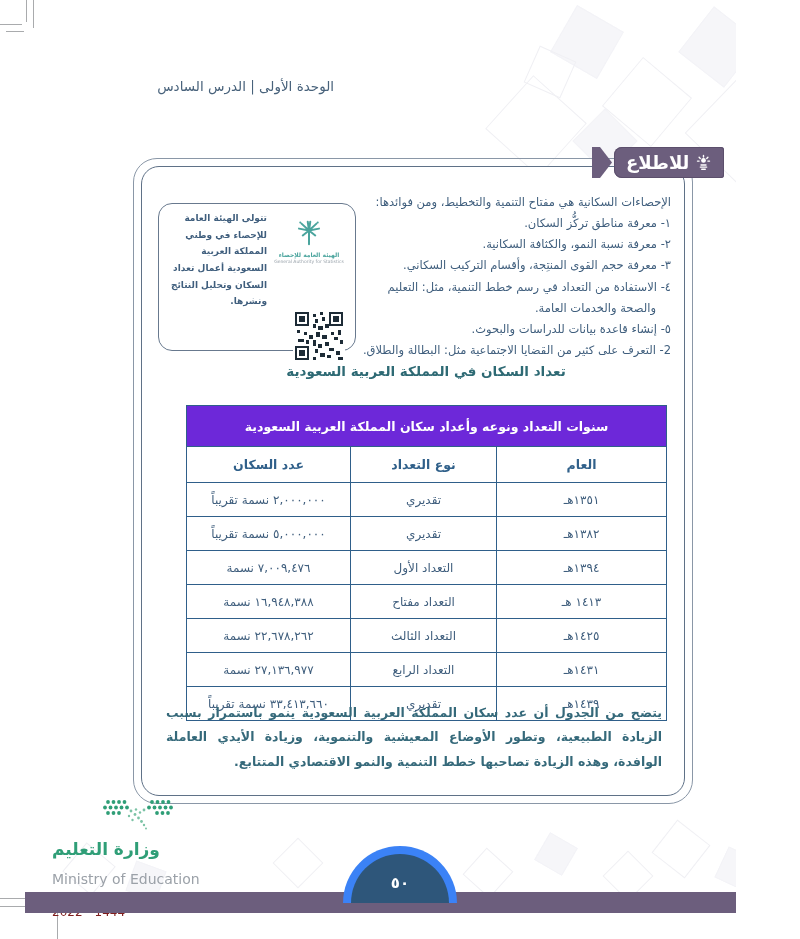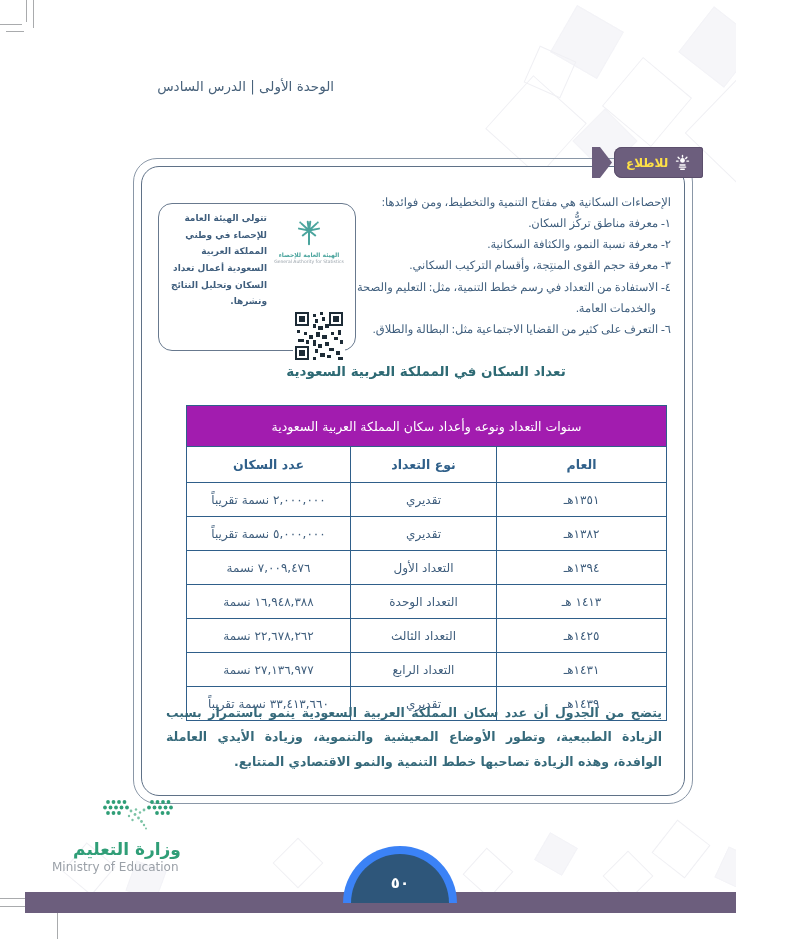--- a/index.html
+++ b/index.html
@@ -20,61 +20,61 @@
   
   .main-box{position:absolute;left:141px;top:166px;width:542px;height:628px;
     border:1.5px solid #5f7187;border-radius:18px;background:#fff;}
   .main-box::before{content:"";position:absolute;inset:-9px;border:1.2px solid #8a97a7;
     border-radius:24px;pointer-events:none;}
 
   
   .tab{position:absolute;left:592px;top:147px;height:31px;display:flex;align-items:center;z-index:5;direction:rtl;}
   .tab-body{height:31px;background:#6c5e7d;border-radius:8px 3px 3px 8px;display:flex;align-items:center;
     gap:6px;padding:0 12px;box-shadow:0 0 0 1px #5c4f6c inset;}
-  .tab-label{color:#fde047;font-size:12px;font-weight:bold;}
+  .tab-label{color:#ffffff;font-size:18px;font-weight:bold;}
   .tab-arrow{width:20px;height:31px;background:#6c5e7d;margin-right:2px;
     clip-path:polygon(100% 50%,40% 0,0 0,0 100%,40% 100%);}
 
   
   .stats-card{position:absolute;left:16px;top:36px;width:198px;height:148px;border:1.2px solid #68798e;
     border-radius:14px;padding:6px 10px 9px 10px;box-sizing:border-box;display:flex;flex-direction:column;justify-content:space-between;}
   .stats-top{display:flex;direction:rtl;gap:6px;}
   .gastat-logo{width:72px;display:flex;flex-direction:column;align-items:center;padding-top:8px;}
   .gastat-ar{color:#4aa49d;font-size:6px;font-weight:bold;margin-top:3px;white-space:nowrap;}
   .gastat-en{color:#9aa3ab;font-size:4.5px;margin-top:1px;white-space:nowrap;}
   .stats-text{flex:1;direction:rtl;text-align:right;color:#3f5e7d;font-weight:bold;font-size:9px;line-height:1.85;}
   .stats-bottom{display:flex;direction:rtl;align-items:flex-end;gap:8px;}
   .site-pill{flex:1;height:26px;background:#2a5a88;border-radius:13px;color:#ffffff;font-size:10.5px;
     font-weight:bold;display:flex;align-items:center;justify-content:center;direction:ltr;}
   .qr-box{width:52px;height:52px;background:#fff;}
 
   
   .intro-block{position:absolute;right:13px;top:25px;width:322px;direction:rtl;text-align:right;
-    color:#3f5e7d;font-size:11.5px;line-height:1.84;font-family:Liberation Serif, serif;}
+    color:#3f5e7d;font-size:11.5px;line-height:1.84;}
   .benefit-item{padding-right:15px;text-indent:-15px;}
 
   
   .table-title{position:absolute;left:44px;top:196px;width:480px;text-align:center;direction:rtl;
     color:#2e6a74;font-weight:bold;font-size:13.5px;}
   .census-table{position:absolute;left:44px;top:238px;width:480px;border-collapse:collapse;
     table-layout:fixed;direction:rtl;}
   .census-table th,.census-table td{border:1.4px solid #2f5f8a;text-align:center;vertical-align:middle;}
-  .census-table .band{background:#a21caf;color:#ffffff;font-size:12.5px;font-weight:normal;height:38px;border-color:#2f5f8a;}
+  .census-table .band{background:#6d28d9;color:#ffffff;font-size:12.5px;font-weight:bold;height:38px;border-color:#2f5f8a;}
   .census-table .colhead th{color:#30608a;font-weight:bold;font-size:12.5px;height:33px;background:#fff;}
   .census-table td{color:#3f5e7d;font-size:12px;height:31px;background:#fff;}
   col.c-year{width:170px;} col.c-type{width:146px;} col.c-count{width:164px;}
 
   
   .conclusion{position:absolute;left:24px;top:534px;width:496px;direction:rtl;text-align:justify;
     color:#35697a;font-weight:bold;font-size:12.5px;line-height:1.95;}
 
   
   .ministry{position:absolute;left:52px;top:797px;width:150px;}
-  .ministry-wordmark{color:#2f9e77;font-size:17px;font-weight:bold;direction:rtl;text-align:center;margin-top:2px;}
-  .ministry-en{color:#9ba1a8;font-size:12px;margin-top:1px;}
+  .ministry-wordmark{color:#2f9e77;font-size:17px;font-weight:bold;direction:rtl;text-align:left;margin-top:2px;}
+  .ministry-en{color:#9ba1a8;font-size:14px;margin-top:12px;}
   .ministry-years{color:#7f1d1d;font-size:12px;margin-top:18px;}
 
   .footer-bar{position:absolute;left:25px;top:892px;width:750px;height:21px;background:#6c5e7d;}
   .page-dome{position:absolute;left:343px;top:846px;width:114px;height:57px;background:#3b82f6;
     border-radius:114px 114px 0 0;z-index:3;}
   .page-dome-inner{position:absolute;left:8px;top:8px;width:98px;height:49px;background:#2e567a;
     border-radius:98px 98px 0 0;display:flex;align-items:center;justify-content:center;}
   .page-num{color:#ffffff;font-size:15px;font-weight:bold;padding-top:8px;}
 </style>
 </head>
@@ -194,21 +194,22 @@
       </div>
     </div>
 
     <div class="intro-block">
       <div>الإحصاءات السكانية هي مفتاح التنمية والتخطيط، ومن فوائدها:</div>
       <div>
           <div class="benefit-item">١- معرفة مناطق تركُّز السكان.</div>
           <div class="benefit-item">٢- معرفة نسبة النمو، والكثافة السكانية.</div>
           <div class="benefit-item">٣- معرفة حجم القوى المنتِجة، وأقسام التركيب السكاني.</div>
           <div class="benefit-item">٤- الاستفادة من التعداد في رسم خطط التنمية، مثل: التعليم والصحة والخدمات العامة.</div>
-          <div class="benefit-item">٦- التعرف على كثير من القضايا الاجتماعية مثل: البطالة والطلاق.</div>
+          <div class="benefit-item">٥- إنشاء قاعدة بيانات للدراسات والبحوث.</div>
+          <div class="benefit-item">2- التعرف على كثير من القضايا الاجتماعية مثل: البطالة والطلاق.</div>
         </div>
     </div>
 
     <div class="table-title">تعداد السكان في المملكة العربية السعودية</div>
 
     <table class="census-table" dir="rtl">
       <colgroup>
           <col class="c-year">
           <col class="c-type">
           <col class="c-count">
@@ -234,21 +235,21 @@
             <td>تقديري</td>
             <td>٥,٠٠٠,٠٠٠ نسمة تقريباً</td>
           </tr>
           <tr>
             <td>١٣٩٤هـ</td>
             <td>التعداد الأول</td>
             <td>٧,٠٠٩,٤٧٦ نسمة</td>
           </tr>
           <tr>
             <td>١٤١٣ هـ</td>
-            <td>التعداد الوحدة</td>
+            <td>التعداد مفتاح</td>
             <td>١٦,٩٤٨,٣٨٨ نسمة</td>
           </tr>
           <tr>
             <td>١٤٢٥هـ</td>
             <td>التعداد الثالث</td>
             <td>٢٢,٦٧٨,٢٦٢ نسمة</td>
           </tr>
           <tr>
             <td>١٤٣١هـ</td>
             <td>التعداد الرابع</td>

